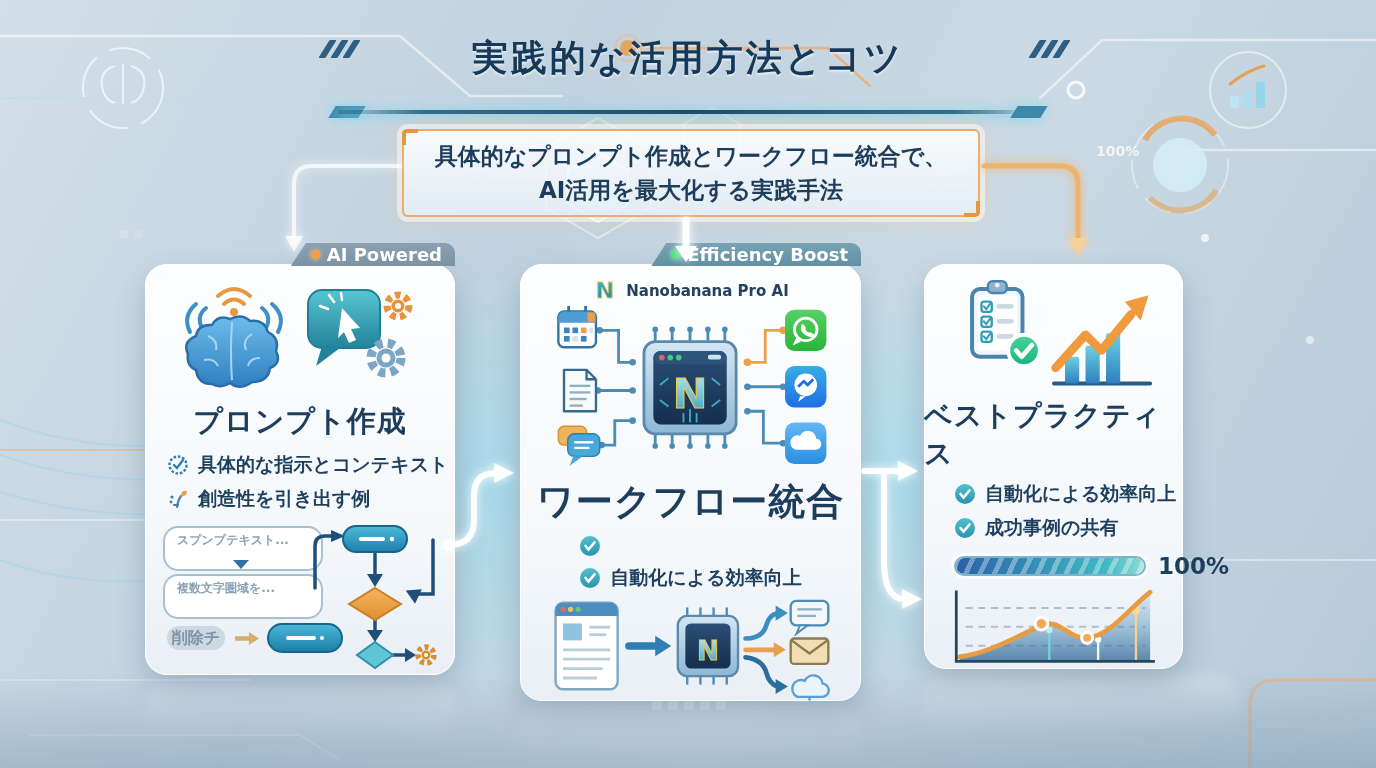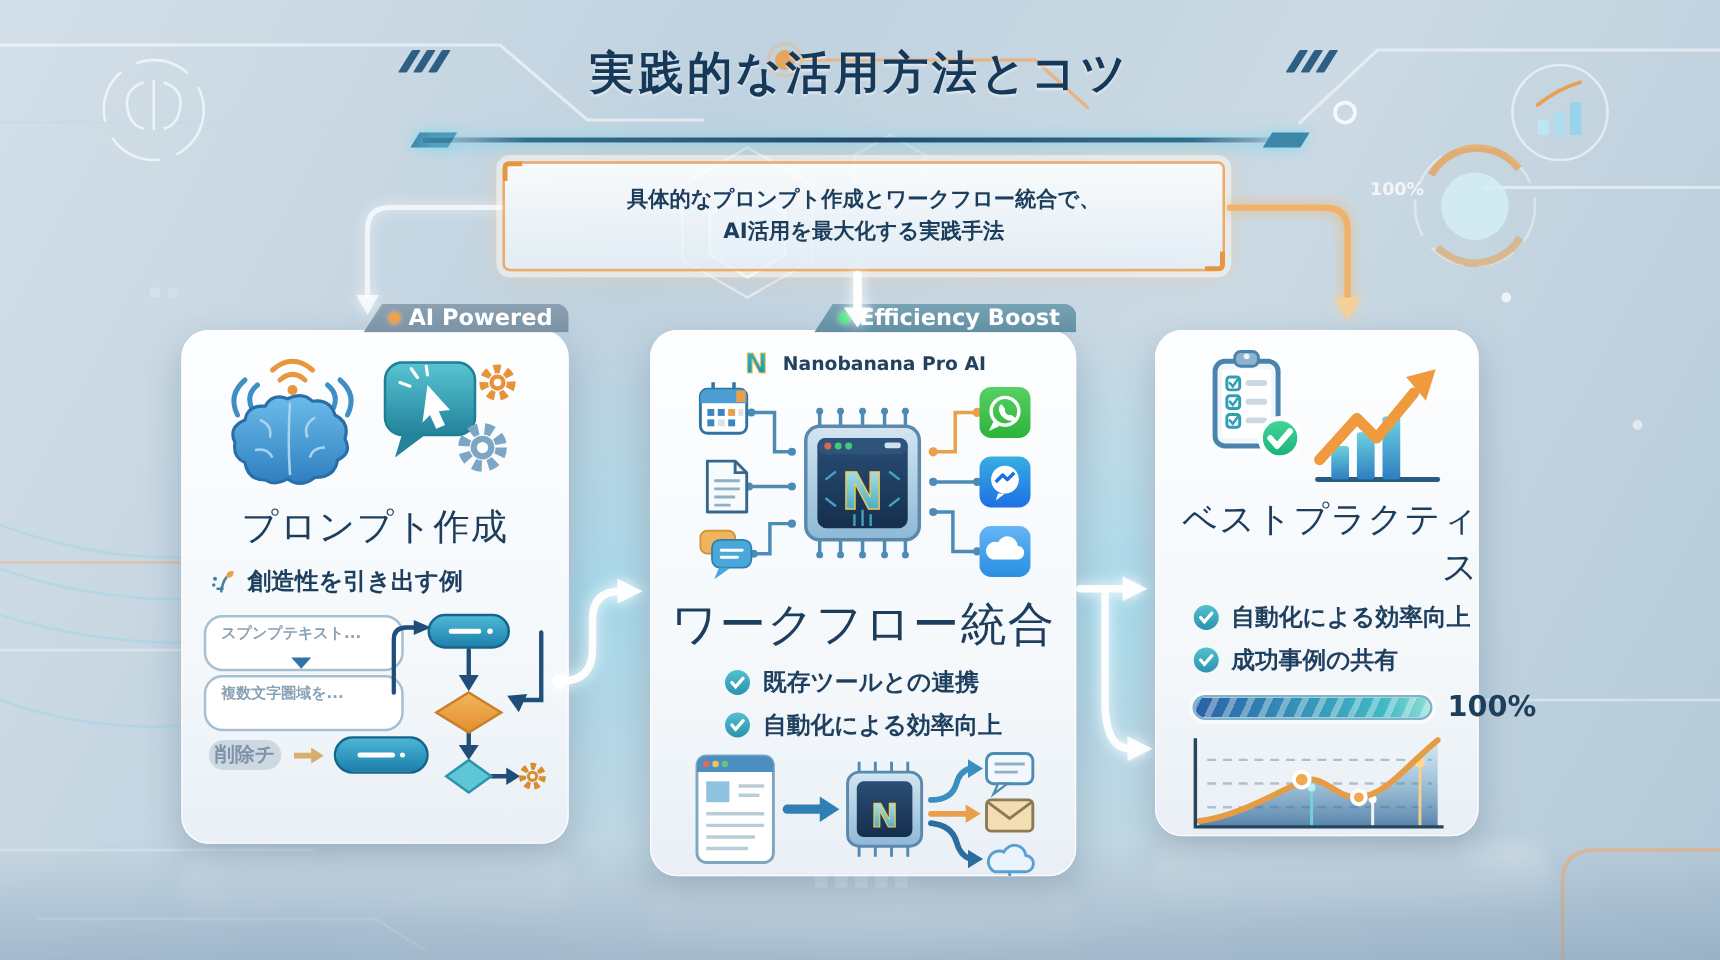--- a/index.html
+++ b/index.html
@@ -29,41 +29,41 @@
   .slashes{position:absolute;top:40px;display:flex;gap:5px;}
   .slashes span{width:7px;height:18px;background:#2c5f83;transform:skewX(-32deg);border-radius:1px;}
   .slashes.left{left:324px;}
   .slashes.right{left:1034px;}
   
   .subtitle{position:absolute;left:402px;top:129px;width:578px;height:88px;
     display:flex;flex-direction:column;align-items:center;justify-content:center;
     background:linear-gradient(180deg,rgba(255,255,255,0.88),rgba(232,241,248,0.82));
     border:2px solid rgba(238,166,96,0.95);border-radius:6px;
     box-shadow:0 0 0 5px rgba(255,255,255,0.5),0 0 20px rgba(255,195,130,0.5);
-    color:#1d3d5c;font-weight:800;font-size:17px;line-height:1.5;text-align:center;}
+    color:#1d3d5c;font-weight:800;font-size:23px;line-height:1.5;text-align:center;}
   .subtitle .corner{position:absolute;width:16px;height:16px;border-color:#e8953f;border-style:solid;}
   .subtitle .c-tl{left:-2px;top:-2px;border-width:4px 0 0 4px;border-radius:5px 0 0 0;}
   .subtitle .c-br{right:-2px;bottom:-2px;border-width:0 4px 4px 0;border-radius:0 0 5px 0;}
   
   .card{position:absolute;border-radius:22px;
     background:linear-gradient(180deg,#fdfeff 0%,#f4f8fb 65%,#e9eff5 100%);
     box-shadow:0 12px 30px rgba(55,85,115,0.28),inset 0 0 0 1px rgba(255,255,255,0.85);
     display:flex;flex-direction:column;align-items:center;}
   .card1{left:145px;top:264px;width:310px;height:411px;}
   .card2{left:520px;top:264px;width:341px;height:437px;}
   .card3{left:924px;top:264px;width:259px;height:405px;}
   .badge{position:absolute;top:-21px;right:0;height:23px;display:flex;align-items:center;gap:7px;
     color:#fff;font-size:18px;font-weight:700;padding:0 13px 0 20px;
     clip-path:polygon(15px 0,100% 0,100% 100%,0 100%);border-top-right-radius:10px;}
   .badge-gray{background:linear-gradient(180deg,#8ba0b1,#7b93a5);}
   .badge-teal{background:linear-gradient(180deg,#77a3b4,#628fa3);}
   .dot{width:9px;height:9px;border-radius:50%;}
   .dot-orange{background:#f0a04a;box-shadow:0 0 5px #ffc37d;}
   .dot-green{background:#4ade80;box-shadow:0 0 5px #8df5b3;}
-  .card-title{font-size:29px;font-weight:400;color:#1d3d5c;letter-spacing:1px;text-align:right;}
+  .card-title{font-size:29px;font-weight:700;color:#1d3d5c;letter-spacing:1px;text-align:left;}
   .bullets{display:flex;flex-direction:column;gap:8px;}
   .bullet{display:flex;align-items:center;gap:9px;font-size:19px;font-weight:700;color:#1e3f5e;white-space:nowrap;}
   
   .card1 .icons{margin-top:12px;}
   .card1 .card-title{margin-top:4px;}
   .card1 .bullets{margin:10px 0 0 0;align-self:flex-start;padding-left:22px;}
   .mock{position:relative;width:274px;height:150px;margin-top:12px;}
   .mfield{position:absolute;left:0;width:160px;height:45px;border:2px solid #a6bfd1;border-radius:15px;
     background:#fff;color:#8aa2b5;font-size:12px;font-weight:600;line-height:24px;padding-left:12px;
     overflow:hidden;white-space:nowrap;}
@@ -275,20 +275,27 @@
       <g>
         <circle cx="212" cy="82" r="15" fill="none" stroke="#7ca6c4" stroke-width="9" stroke-dasharray="6.8 5.2"></circle>
         <circle cx="212" cy="82" r="9.5" fill="#7ca6c4"></circle>
           <circle cx="212" cy="82" r="4.5" fill="#fdfefe"></circle>
       </g>
     </svg>
     <div class="card-title">プロンプト作成</div>
     <div class="bullets">
       <div class="bullet">
         <svg width="22" height="22" viewBox="0 0 22 22">
+          <circle cx="11" cy="11" r="8.5" fill="none" stroke="#2e7fb5" stroke-width="2.4" stroke-dasharray="2.6 1.8"></circle>
+          <path d="M7,11 l3,3 6,-8" stroke="#2e7fb5" stroke-width="2.4" fill="none" stroke-linecap="round"></path>
+        </svg>
+        <span>具体的な指示とコンテキスト</span>
+      </div>
+      <div class="bullet">
+        <svg width="22" height="22" viewBox="0 0 22 22">
           <path d="M10,19 Q11,12 14,8" stroke="#5a7e9a" stroke-width="2.2" fill="none" stroke-linecap="round"></path>
           <path d="M14,8 Q14,2 20,3 Q20,9 14,8 Z" fill="#e8a04c"></path>
           <circle cx="5" cy="9" r="1.6" fill="#3a7fae"></circle>
             <circle cx="4" cy="14" r="1.4" fill="#3a7fae"></circle>
           <path d="M7,17 H11" stroke="#3a7fae" stroke-width="2" stroke-linecap="round"></path>
         </svg>
         <span>創造性を引き出す例</span>
       </div>
     </div>
     <div class="mock">
@@ -513,21 +520,20 @@
         <svg width="22" height="22" viewBox="0 0 22 22">
           <defs>
               <linearGradient id="gck1" x1="0" y1="0" x2="0" y2="1">
             <stop offset="0" stop-color="#53c0cf"></stop>
                 <stop offset="1" stop-color="#2b93ad"></stop>
               </linearGradient>
             </defs>
           <circle cx="11" cy="11" r="10" fill="url(#gck1)"></circle>
           <path d="M6.5,11 l3,3.5 6,-7" stroke="#fff" stroke-width="2.6" fill="none" stroke-linecap="round"></path>
         </svg>
-        <span>既存ツールとの連携</span>
       </div>
       <div class="bullet">
         <svg width="22" height="22" viewBox="0 0 22 22">
           <circle cx="11" cy="11" r="10" fill="url(#gck1)"></circle>
           <path d="M6.5,11 l3,3.5 6,-7" stroke="#fff" stroke-width="2.6" fill="none" stroke-linecap="round"></path>
         </svg>
         <span>自動化による効率向上</span>
       </div>
     </div>
     <svg width="300" height="108" viewBox="0 0 300 108" style="margin-top:8px">

